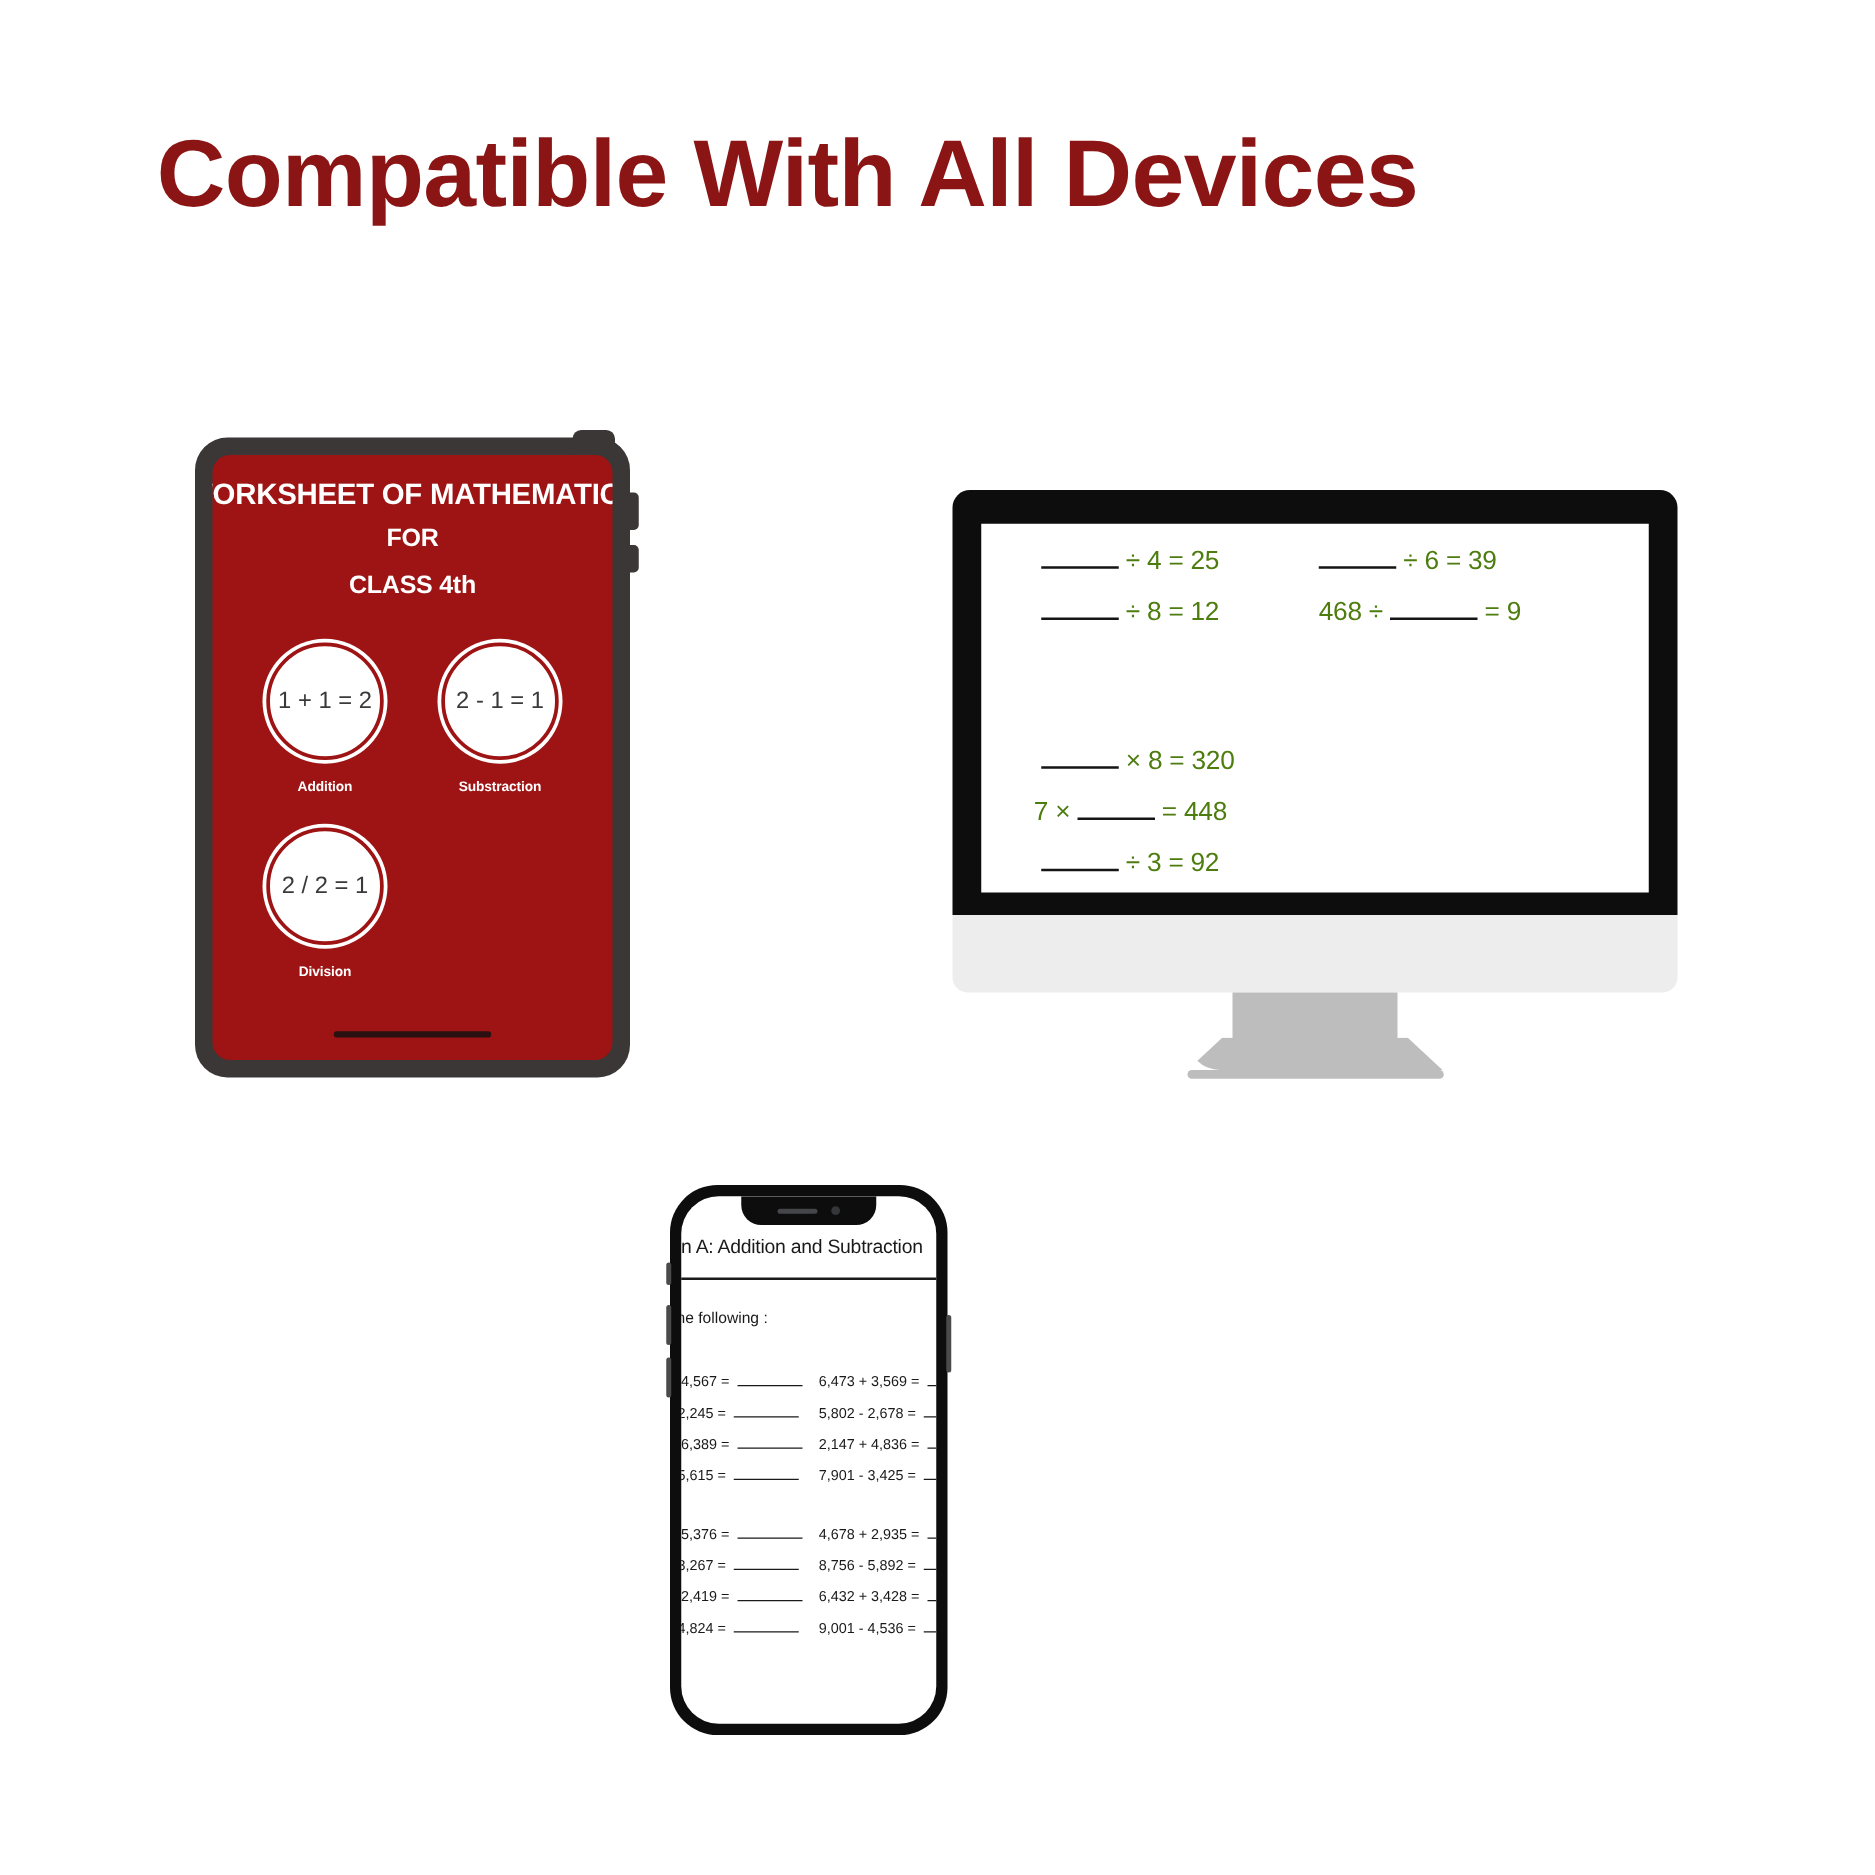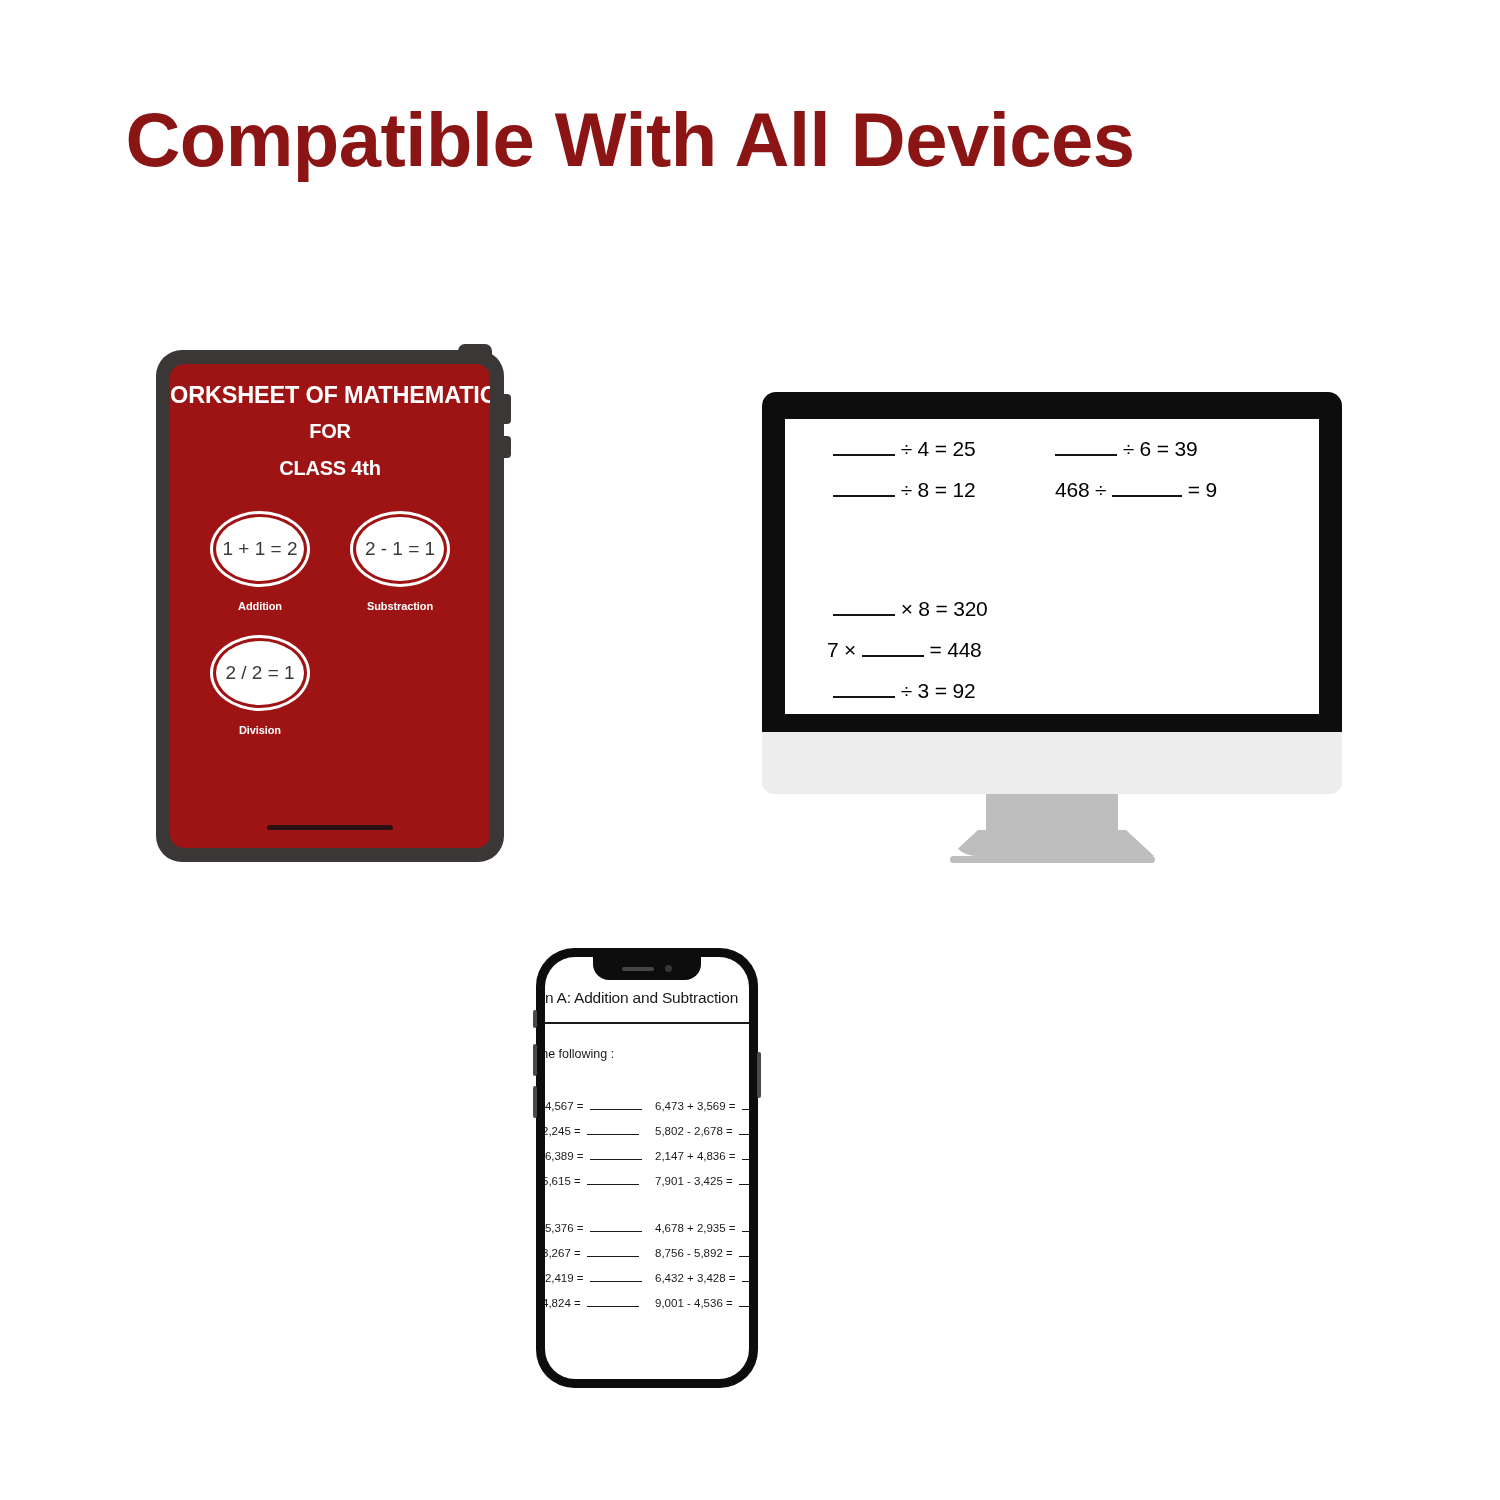--- a/index.html
+++ b/index.html
@@ -98,21 +98,21 @@
     grid-template-columns: 1fr 1fr;
     row-gap: 26px;
   }
   .op-cell {
     display: flex;
     flex-direction: column;
     align-items: center;
   }
   .op-circle {
     width: 94px;
-    height: 70px;
+    height: 94px;
     border-radius: 50%;
     background: #ffffff;
     border: 3px solid #9E1414;
     box-shadow: 0 0 0 3px #ffffff;
     display: flex;
     align-items: center;
     justify-content: center;
     color: #3a3a3a;
     font-size: 19px;
     font-weight: 400;
@@ -188,21 +188,21 @@
     margin: 0 auto;
     width: 205px;
     height: 7px;
     background: #BDBDBD;
     border-radius: 4px;
   }
 
   .m-row {
     position: absolute;
     font-size: 21px;
-    color: #000000;
+    color: #4d7c0f;
     white-space: nowrap;
     letter-spacing: -0.2px;
   }
   .m-blank {
     display: inline-block;
     border-bottom: 2px solid #151515;
     vertical-align: baseline;
   }
   .m-blank.w1 { width: 62px; }
   .m-blank.w2 { width: 70px; }

